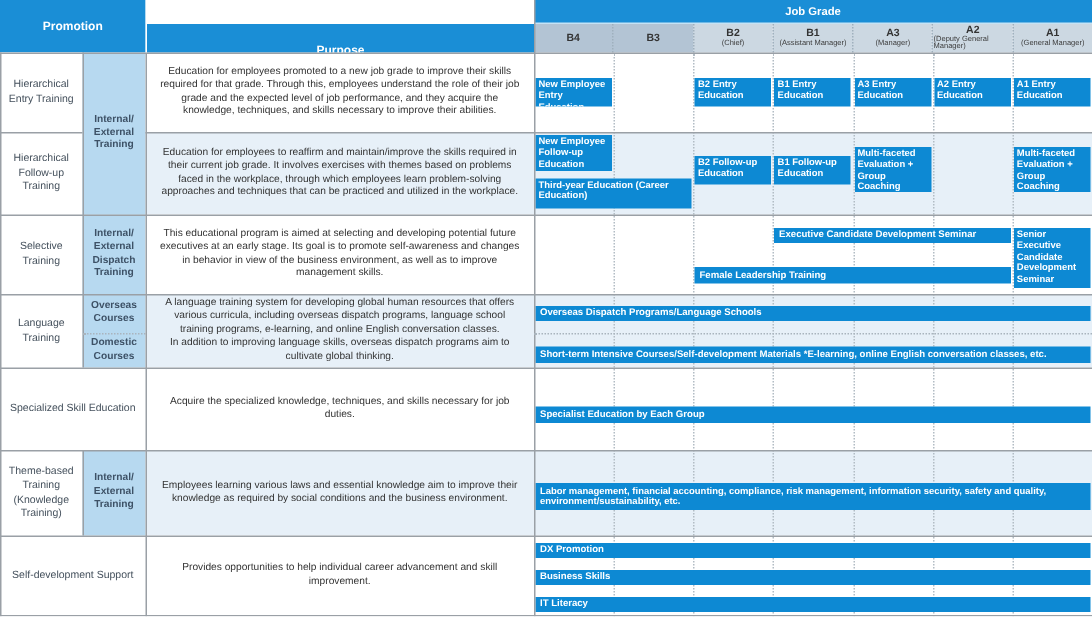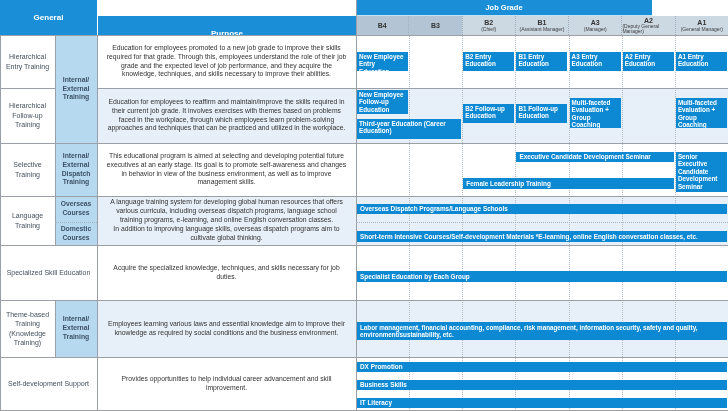--- a/index.html
+++ b/index.html
@@ -4,21 +4,21 @@
 <style>
   * { margin:0; padding:0; box-sizing:border-box; }
   html,body { background:#fff; }
   body { font-family:"Liberation Sans", sans-serif; }
   #stage { position:relative; width:728px; height:411px; background:#fff; overflow:hidden; }
 
   
   .hdr-blue { position:absolute; background:#1a8ed6; color:#fff; display:flex; align-items:center; justify-content:center; font-weight:700; }
   #hdr-category { left:0; top:0; width:97px; height:35px; font-size:8px; }
   #hdr-purpose  { left:98px; top:16px; width:258px; height:35px; font-size:8px; }
-  #hdr-jobgrade { left:356px; top:0; width:296px; height:16px; font-size:7.5px; border-bottom:1px solid rgba(255,255,255,.75); }
+  #hdr-jobgrade { left:356px; top:0; width:372px; height:16px; font-size:7.5px; border-bottom:1px solid rgba(255,255,255,.75); }
   #grade-cols { position:absolute; left:356px; top:16px; width:372px; height:19px; display:flex; }
   .grade-col { flex:1; display:flex; flex-direction:column; align-items:center; justify-content:center; background:#ccd8e2; border-left:1px dotted #9fb0bd; line-height:1.05; }
   .grade-col:first-child { border-left:none; }
   .grade-col.dark { background:#b3c4d4; }
   .grade-code { font-size:7px; font-weight:700; color:#333; }
   .grade-sub  { font-size:5px; color:#3c3c3c; }
 
   
   .cell { position:absolute; display:flex; align-items:center; justify-content:center; text-align:center; }
   .cat  { left:0; width:55px; background:#fff; font-size:7px; color:#44505c; line-height:1.35; padding:2px; }
@@ -37,21 +37,21 @@
   
   .hline { position:absolute; height:1px; background:#9aa0a6; }
   .vline { position:absolute; width:1px; background:#9aa0a6; }
   .hdot  { position:absolute; height:0; border-top:1px dotted #a9b4bd; }
 </style>
 </head>
 <body>
 
 <div id="stage">
 
-  <div id="hdr-category" class="hdr-blue">General</div>
+  <div id="hdr-category" class="hdr-blue">Promotion</div>
   <div id="hdr-purpose" class="hdr-blue">Purpose</div>
   <div id="hdr-jobgrade" class="hdr-blue">Job Grade</div>
 
   <div id="grade-cols">
     <div class="grade-col dark">
       <span class="grade-code">B4</span>
     </div>
     <div class="grade-col dark">
       <span class="grade-code">B3</span>
     </div>

